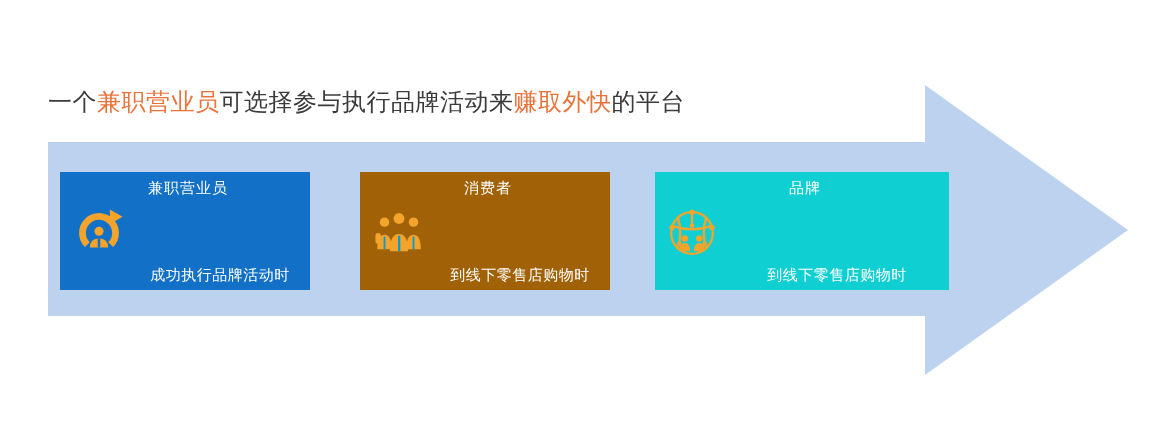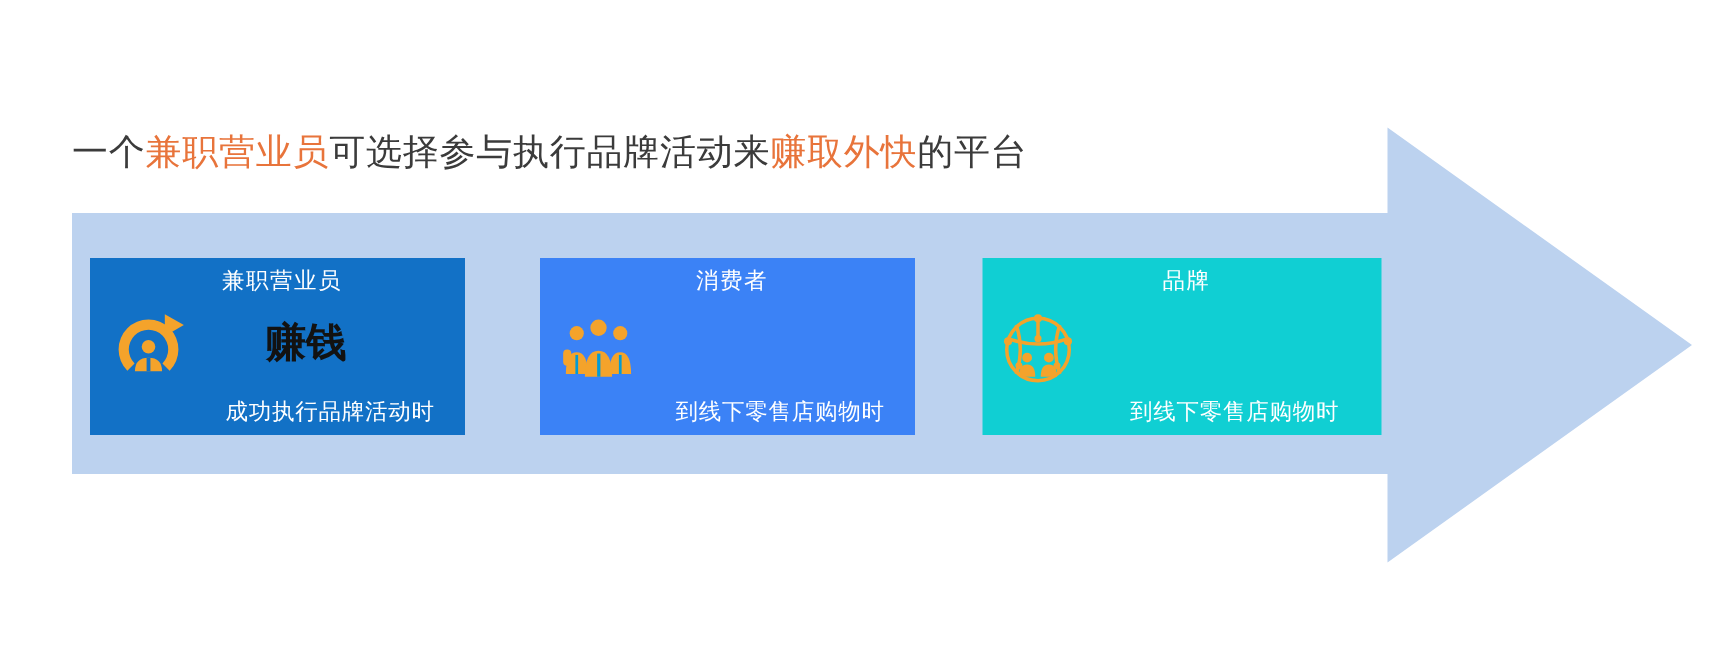--- a/index.html
+++ b/index.html
@@ -48,21 +48,21 @@
     height: 430px;
   }
   .card {
     position: absolute;
     top: 172px;
     height: 118px;
     box-sizing: border-box;
   }
   .card-1 { left: 60px;  width: 250px; }
   .card-2 { left: 360px; width: 250px; }
-  .card-3 { left: 655px; width: 266px; }
+  .card-3 { left: 655px; width: 294px; }
 
   .card-head {
     position: absolute;
     top: 6px;
     left: 0;
     width: 100%;
     text-align: center;
     color: #ffffff;
     font-size: 15px;
     line-height: 20px;
@@ -120,25 +120,24 @@
     <div class="card-head">兼职营业员</div>
     <svg class="card-icon" viewBox="0 0 64 64" xmlns="http://www.w3.org/2000/svg">
       <g fill="#F4A32B">
         <path d="M32 10 A22 22 0 1 0 54 32 L46.5 32 A14.5 14.5 0 1 1 32 17.5 Z" transform="rotate(135 32 32)"></path>
         <polygon points="44,6 58,14 44,22"></polygon>
         <circle cx="32" cy="30" r="5"></circle>
         <path d="M22 48 q0-10 10-10 q10 0 10 10 z"></path>
         <rect x="30.6" y="38" width="2.8" height="10" fill="#1271C6"></rect>
       </g>
     </svg>
-    <div class="card-main">赚钱</div>
     <div class="card-foot">成功执行品牌活动时</div>
   </div>
 
-  <div class="card card-2" style="background:#3b82f6;">
+  <div class="card card-2" style="background:#a16207;">
     <div class="card-head">消费者</div>
     <svg class="card-icon" viewBox="0 0 64 64" xmlns="http://www.w3.org/2000/svg">
       <g fill="#F4A32B">
         <circle cx="16" cy="20" r="5.2"></circle>
         <path d="M8 50 q0-16 8-16 q8 0 8 16 z"></path>
         <rect x="6" y="32" width="6" height="12" rx="3"></rect>
         <circle cx="48" cy="20" r="5.2"></circle>
         <path d="M40 50 q0-16 8-16 q8 0 8 16 z"></path>
         <circle cx="32" cy="16" r="6"></circle>
         <path d="M22 52 q0-19 10-19 q10 0 10 19 z"></path>

